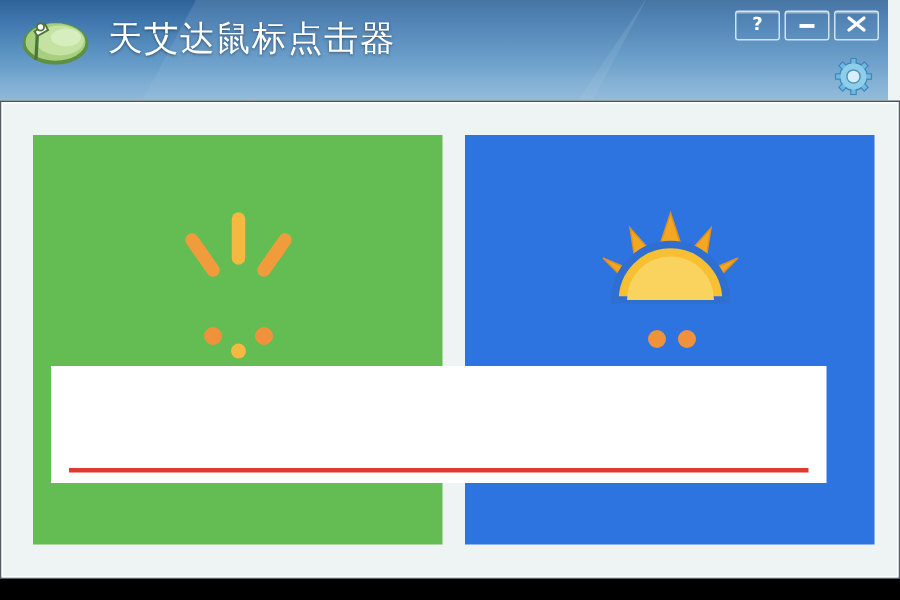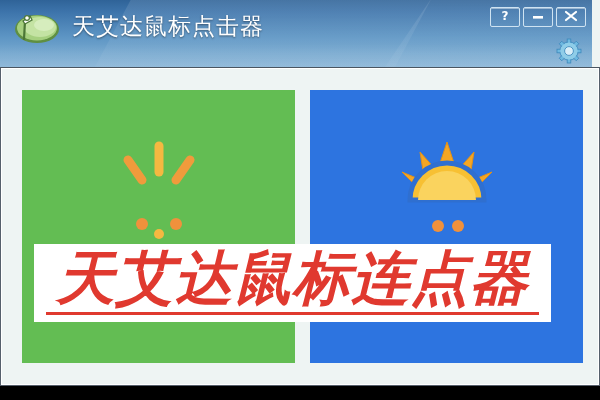--- a/index.html
+++ b/index.html
@@ -274,18 +274,17 @@
           <path d="M18 62 A37 37 0 0 1 92 62 Z" fill="#f7c033" stroke="#2f6fd0" stroke-width="5"></path>
           <path d="M26 62 A29 29 0 0 1 84 62 Z" fill="#fad35e"></path>
           <circle cx="46" cy="88" r="6" fill="#f0913c"></circle>
           <circle cx="66" cy="88" r="6" fill="#f0913c"></circle>
         </svg>
       </div>
       <div class="panel-label">脚本模式</div>
     </div>
 
     <div id="watermark-banner">
-      <div id="watermark-text">天艾达鼠标连点器</div>
       <div id="watermark-underline"></div>
     </div>
 
   </div>
 </div>
 
 </body></html>

